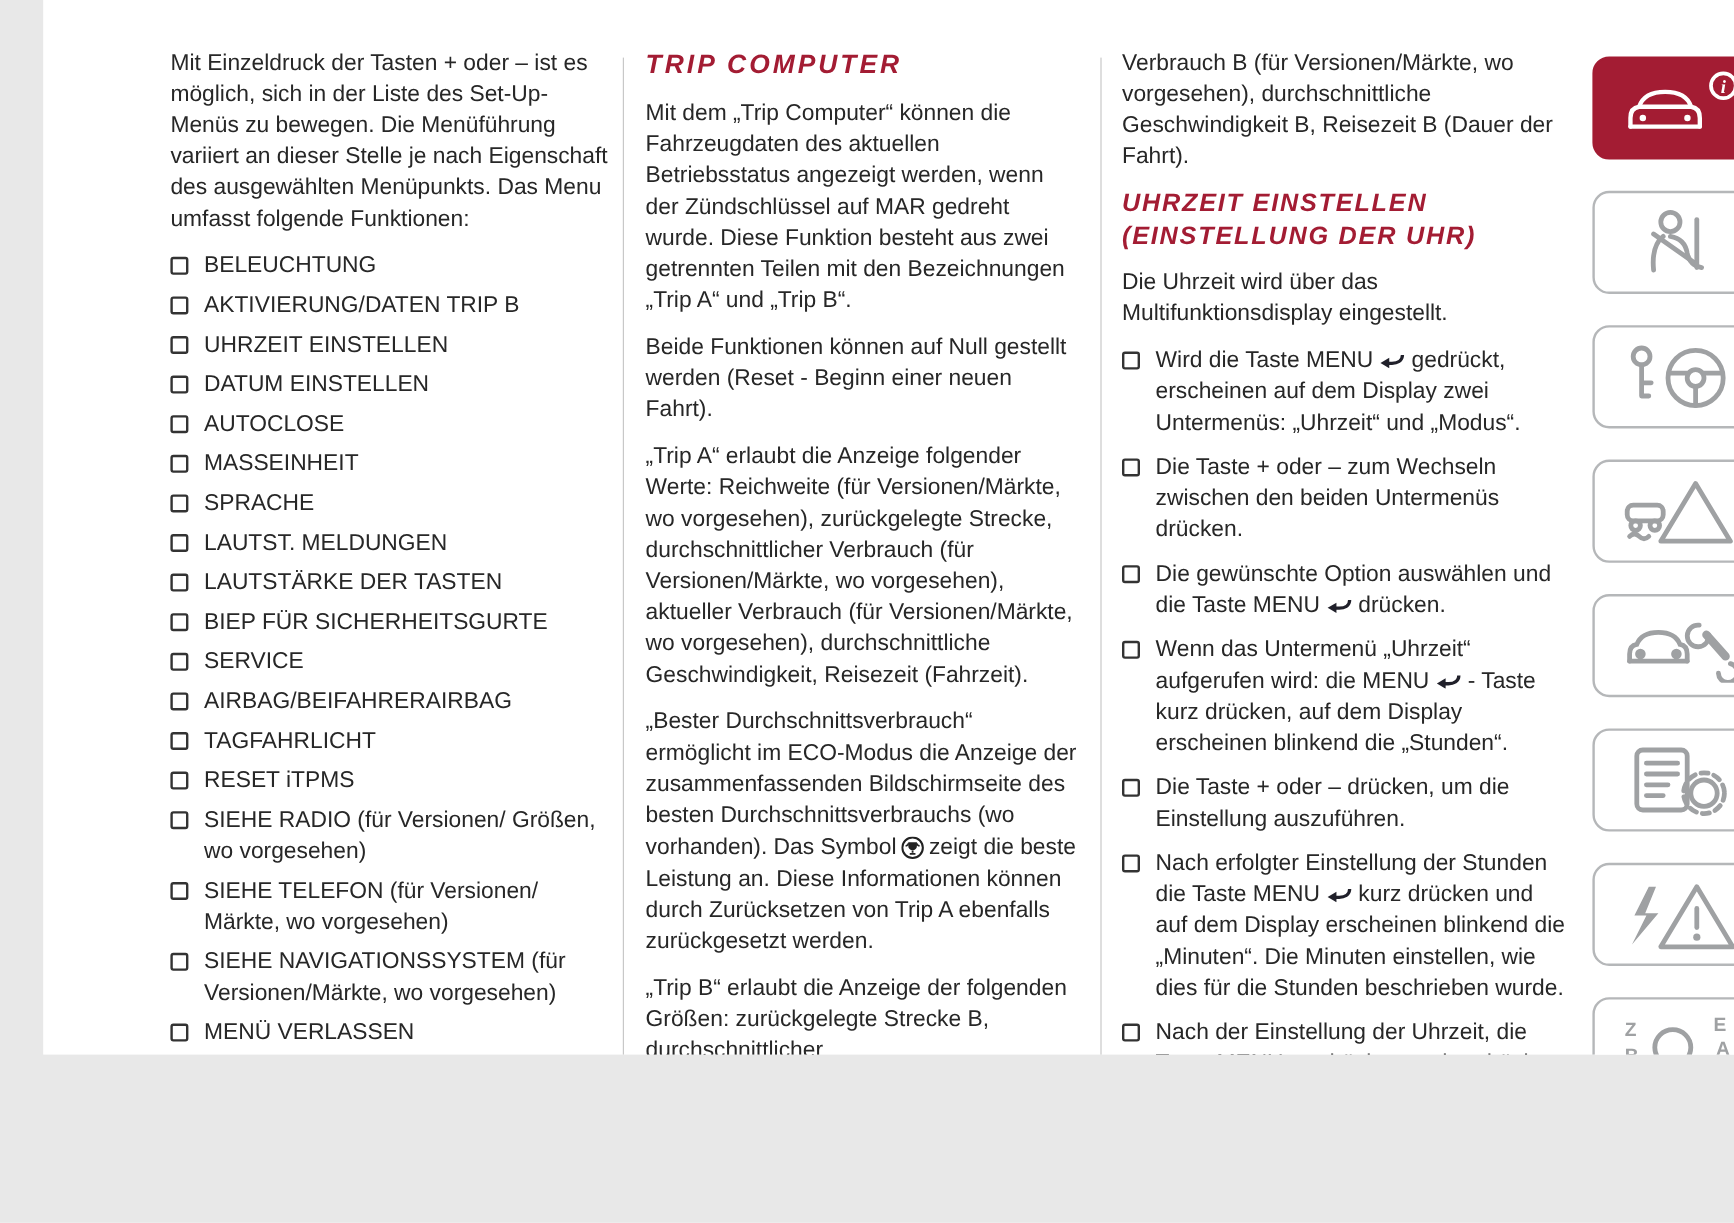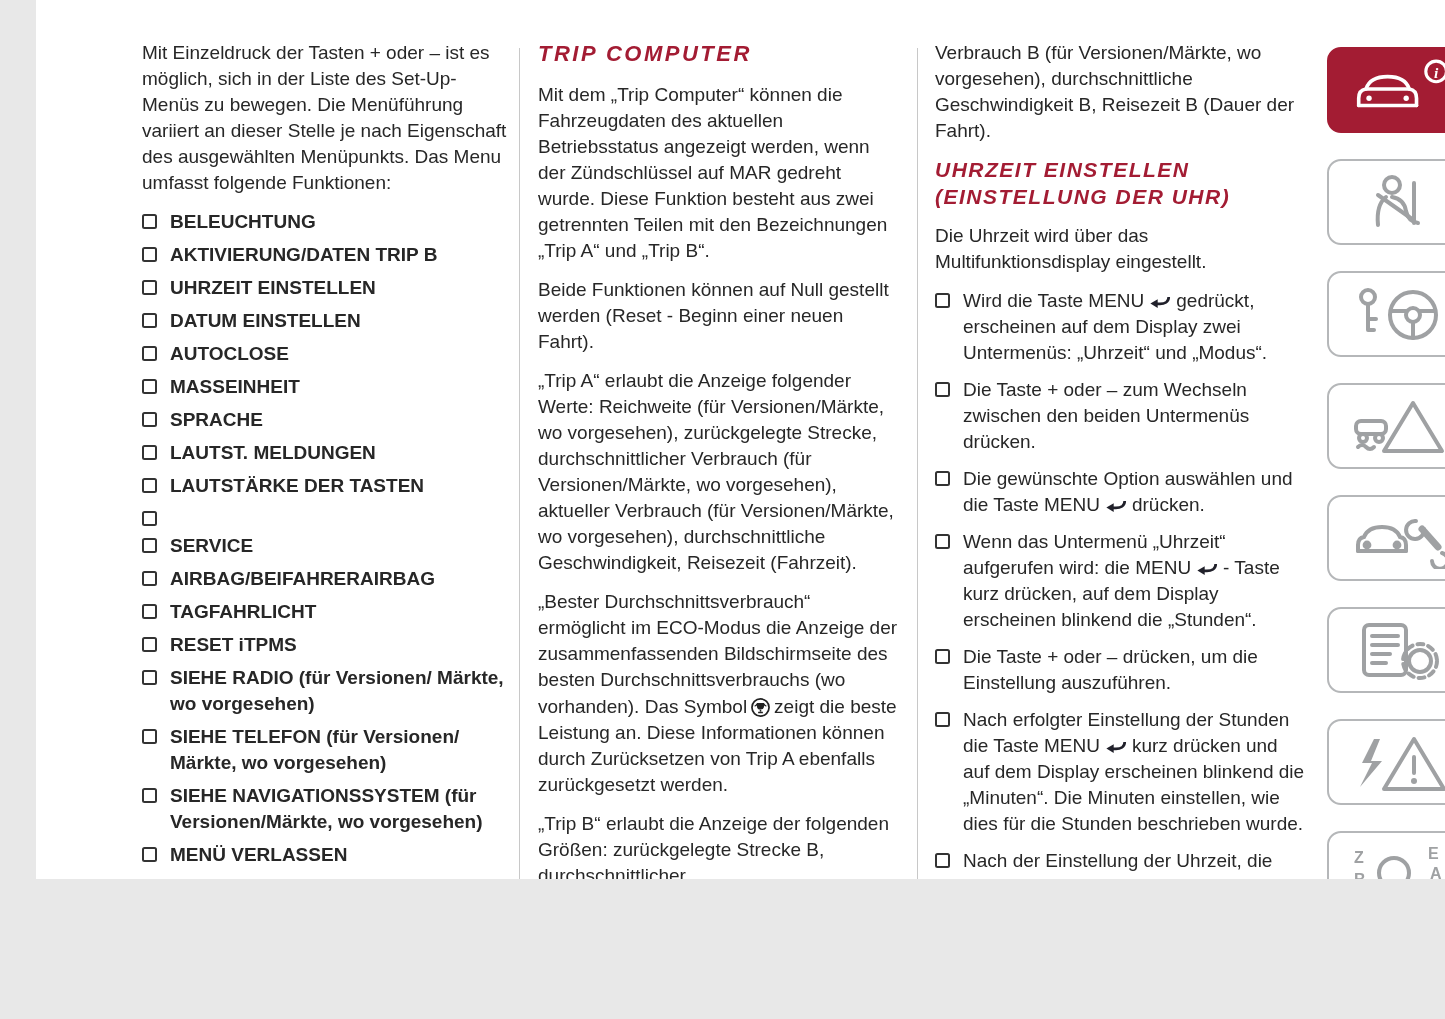--- a/index.html
+++ b/index.html
@@ -4,21 +4,21 @@
 <style>
   html,body{margin:0;padding:0;background:#e8e8e8;}
   .page{position:relative;width:1445px;height:879px;background:#ffffff;
         font-family:"Liberation Sans","DejaVu Sans",sans-serif;color:#272727;overflow:hidden;margin-left:36px;}
   .col{position:absolute;top:40px;font-size:19px;line-height:1.37;}
   .col p{margin:0 0 13px;}
   .red-h{font-weight:bold;color:#a31c33;letter-spacing:2.5px;margin:0 0 14px;line-height:1.28;font-style:italic;}
   h1.red-h{font-size:22px;}
   h2.red-h{font-size:21px;letter-spacing:1.5px;margin-top:8px;margin-bottom:12px;}
   ul.menu{list-style:none;margin:8px 0 0;padding:0;}
-  ul.menu li{display:flex;gap:13px;margin-bottom:7px;font-weight:bold;}
+  ul.menu li{display:flex;gap:13px;margin-bottom:7px;}
   .sq{flex:0 0 auto;width:11px;height:11px;border:2.4px solid #333;border-radius:2.5px;margin-top:5px;}
   .b{display:flex;gap:13px;margin-bottom:11px;}
   .menu-icon{vertical-align:-1px;margin:0 5px;}
   .eco-icon{vertical-align:-4px;margin:0 4px;}
   .vrule{position:absolute;top:48px;height:902px;width:1px;background:#c8c8c8;}
   .tabs{position:absolute;left:1291px;top:47px;width:146px;}
   .tab{width:146px;height:86px;border:2.5px solid #b5b7b9;border-radius:14px;margin-bottom:26px;
        display:flex;align-items:center;justify-content:center;background:#fff;box-sizing:border-box;}
   .tab.active{background:#a31c33;border-color:#a31c33;}
   .ticon{display:block;}
@@ -66,40 +66,41 @@
       <li>
           <span class="sq"></span>
           <span>LAUTST. MELDUNGEN</span>
         </li>
       <li>
           <span class="sq"></span>
           <span>LAUTSTÄRKE DER TASTEN</span>
         </li>
       <li>
           <span class="sq"></span>
+          <span>BIEP FÜR SICHERHEITSGURTE</span>
         </li>
       <li>
           <span class="sq"></span>
           <span>SERVICE</span>
         </li>
       <li>
           <span class="sq"></span>
           <span>AIRBAG/BEIFAHRERAIRBAG</span>
         </li>
       <li>
           <span class="sq"></span>
           <span>TAGFAHRLICHT</span>
         </li>
       <li>
           <span class="sq"></span>
           <span>RESET iTPMS</span>
         </li>
       <li>
           <span class="sq"></span>
-          <span>SIEHE RADIO (für Versionen/ Märkte, wo vorgesehen)</span>
+          <span>SIEHE RADIO (für Versionen/ Größen, wo vorgesehen)</span>
         </li>
       <li>
           <span class="sq"></span>
           <span>SIEHE TELEFON (für Versionen/ Märkte, wo vorgesehen)</span>
         </li>
       <li>
           <span class="sq"></span>
           <span>SIEHE NAVIGATIONSSYSTEM (für Versionen/Märkte, wo vorgesehen)</span>
         </li>
       <li>

